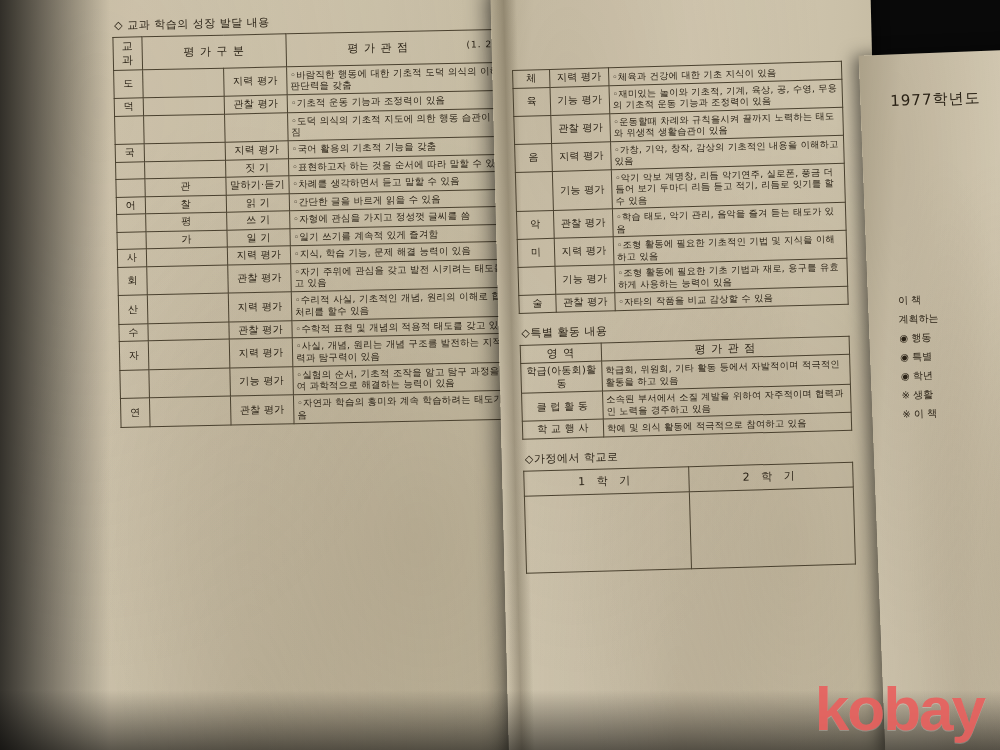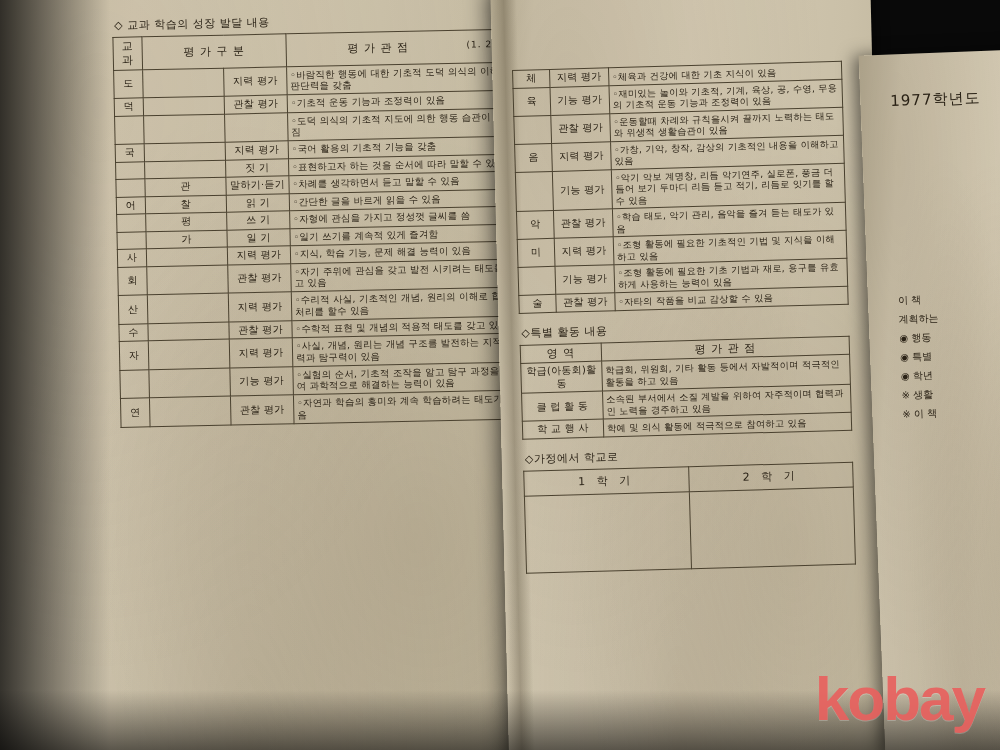--- a/index.html
+++ b/index.html
@@ -80,21 +80,21 @@
   .home .hrow td{height:20px;text-align:center;letter-spacing:4px;font-size:11px;}
 
   
   #right-doc{left:890px;top:92px;width:170px;transform:rotate(-2.2deg);transform-origin:top left;}
   #right-title{font-size:15px;letter-spacing:1px;white-space:nowrap;}
   .rbox{margin-top:180px;font-size:10px;line-height:1.9;}
   .rbox div{white-space:nowrap;}
 
   
   #wm{
-    position:absolute;right:16px;bottom:16px;
+    position:absolute;right:16px;bottom:6px;
     font-family:"Liberation Sans", sans-serif;
     font-weight:bold;font-size:62px;letter-spacing:-2px;
     color:#e8625f;opacity:.92;
     text-shadow:0 1px 0 rgba(255,255,255,.25);
   }
   
   #bottomshade{position:absolute;left:0;right:0;bottom:0;height:60px;
     background:linear-gradient(0deg,rgba(0,0,0,.55),rgba(0,0,0,0));pointer-events:none;}
   #leftshade{position:absolute;left:0;top:0;bottom:0;width:110px;
     background:linear-gradient(90deg,rgba(0,0,0,.75),rgba(0,0,0,0));pointer-events:none;}

